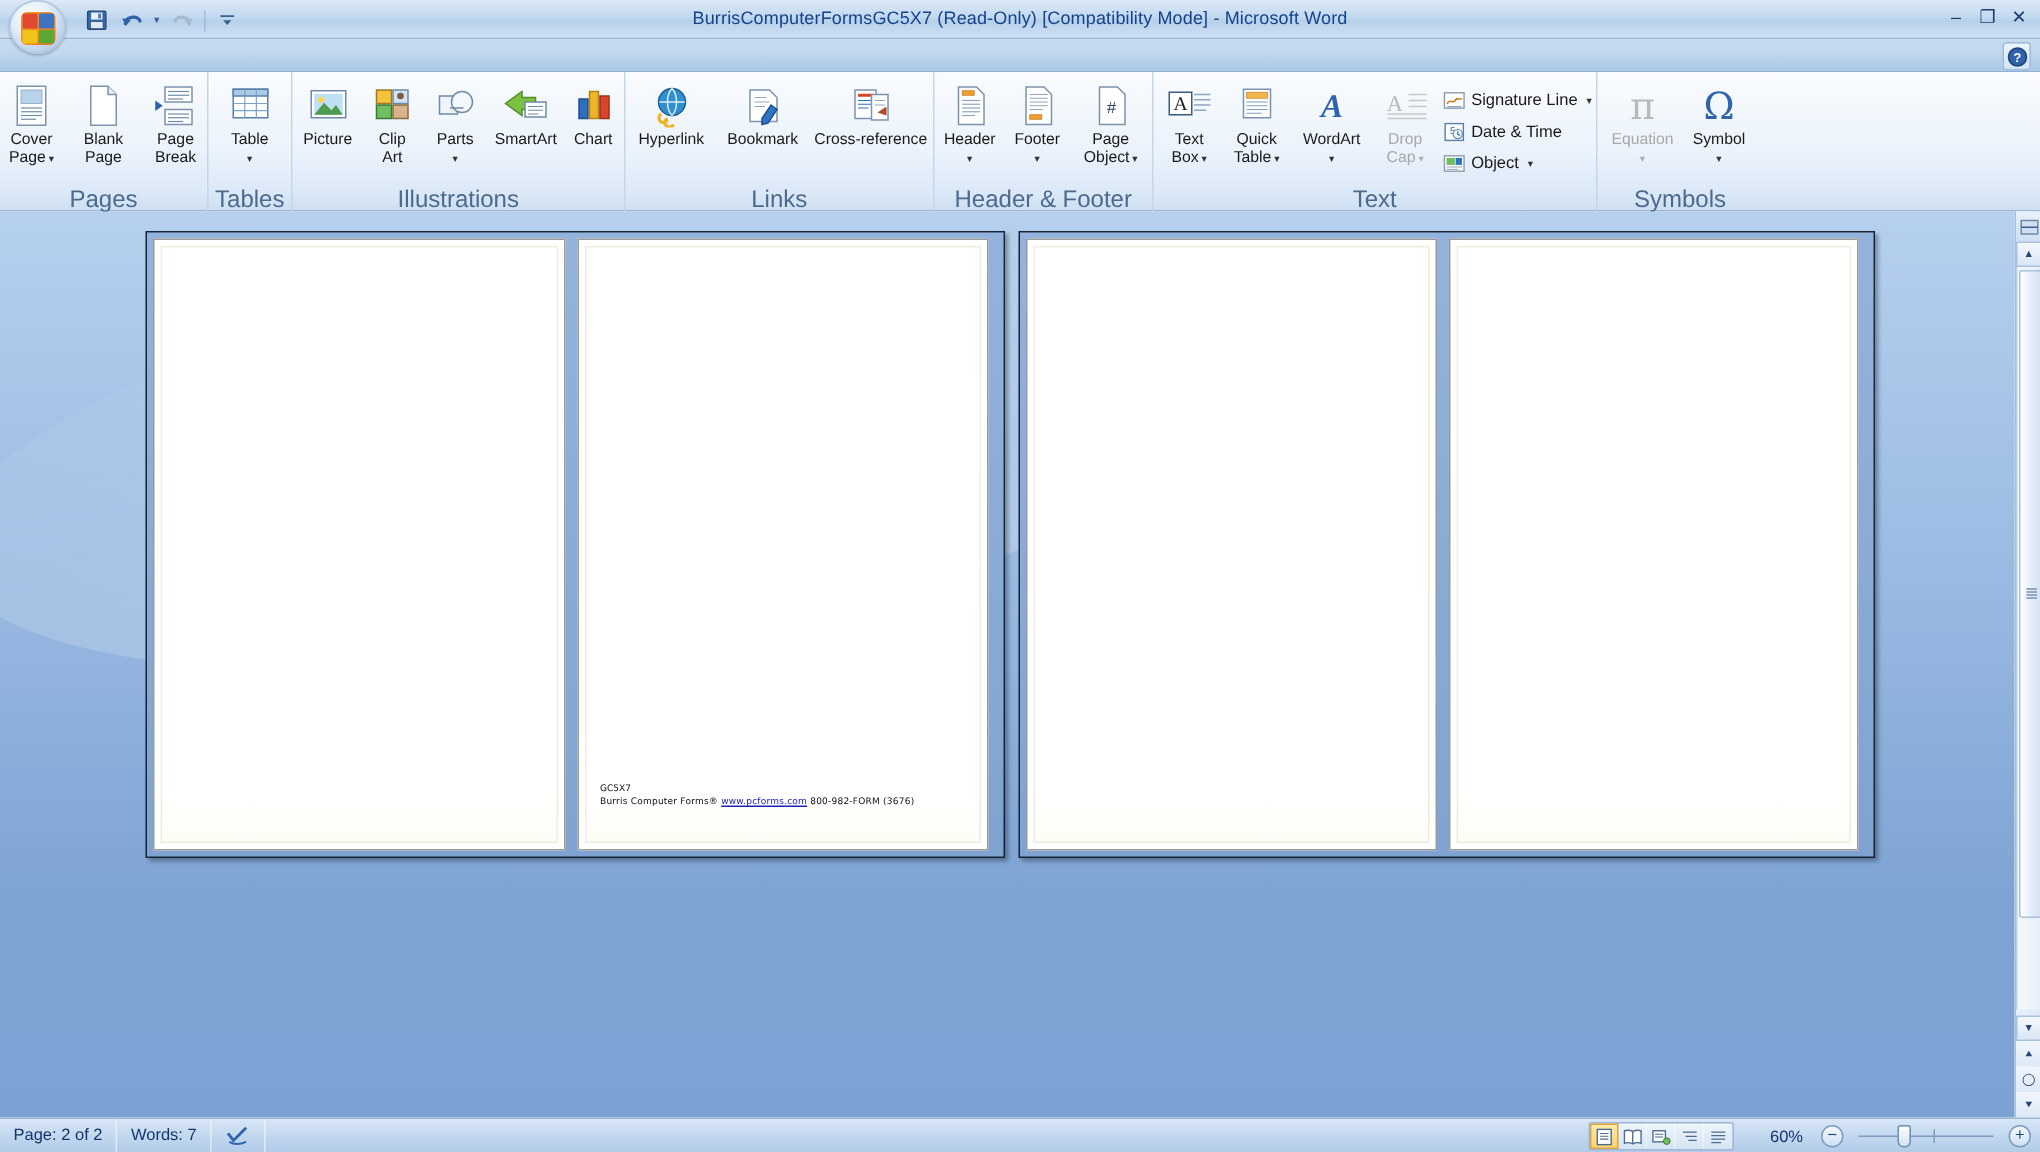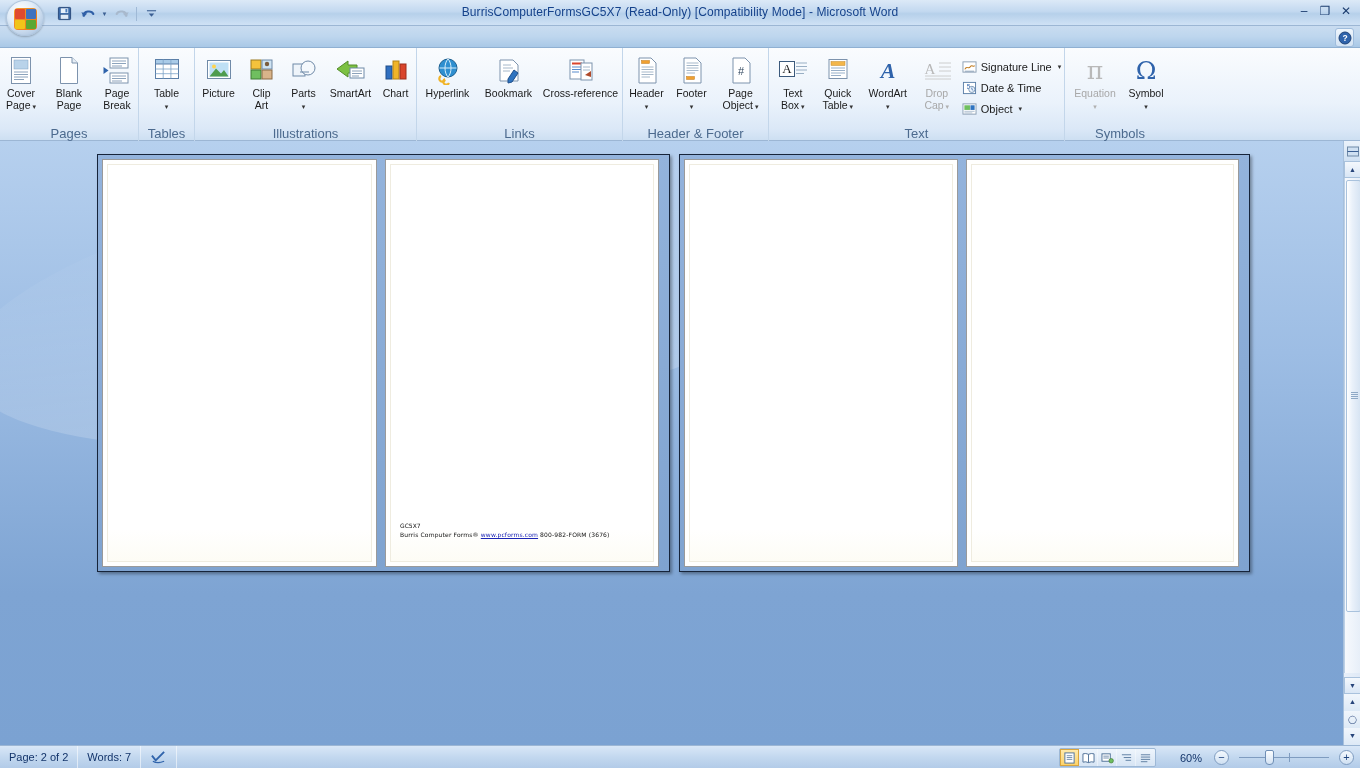--- a/index.html
+++ b/index.html
@@ -96,21 +96,21 @@
   }
   .groups { position: absolute; left: 0; top: 0; display: flex; height: 93px; }
   .group {
     position: relative; height: 93px;
     display: flex; flex-direction: column; align-items: center;
     border-right: 1px solid #c3d6ea;
     padding: 3px 3px 0 3px;
   }
   .group-body { flex: 1; display: flex; align-items: flex-start; gap: 0px; }
   .group-label {
-    height: 14px; line-height: 14px; font-size: 13px; color: #4c6a8e;
+    height: 14px; line-height: 14px; font-size: 16px; color: #4c6a8e;
     text-align: center; width: 100%;
   }
 
   .bigbtn {
     width: 48px; min-width: 40px; display: flex; flex-direction: column; align-items: center;
     padding: 3px 2px 0 2px; cursor: pointer; border: 1px solid transparent; border-radius: 3px;
   }
   .bigbtn .ico { height: 32px; display: flex; align-items: center; justify-content: center; }
   .bigbtn .lbl {
     font-size: 10.5px; color: #1a1a1a; text-align: center; line-height: 11.5px; margin-top: 1px;

